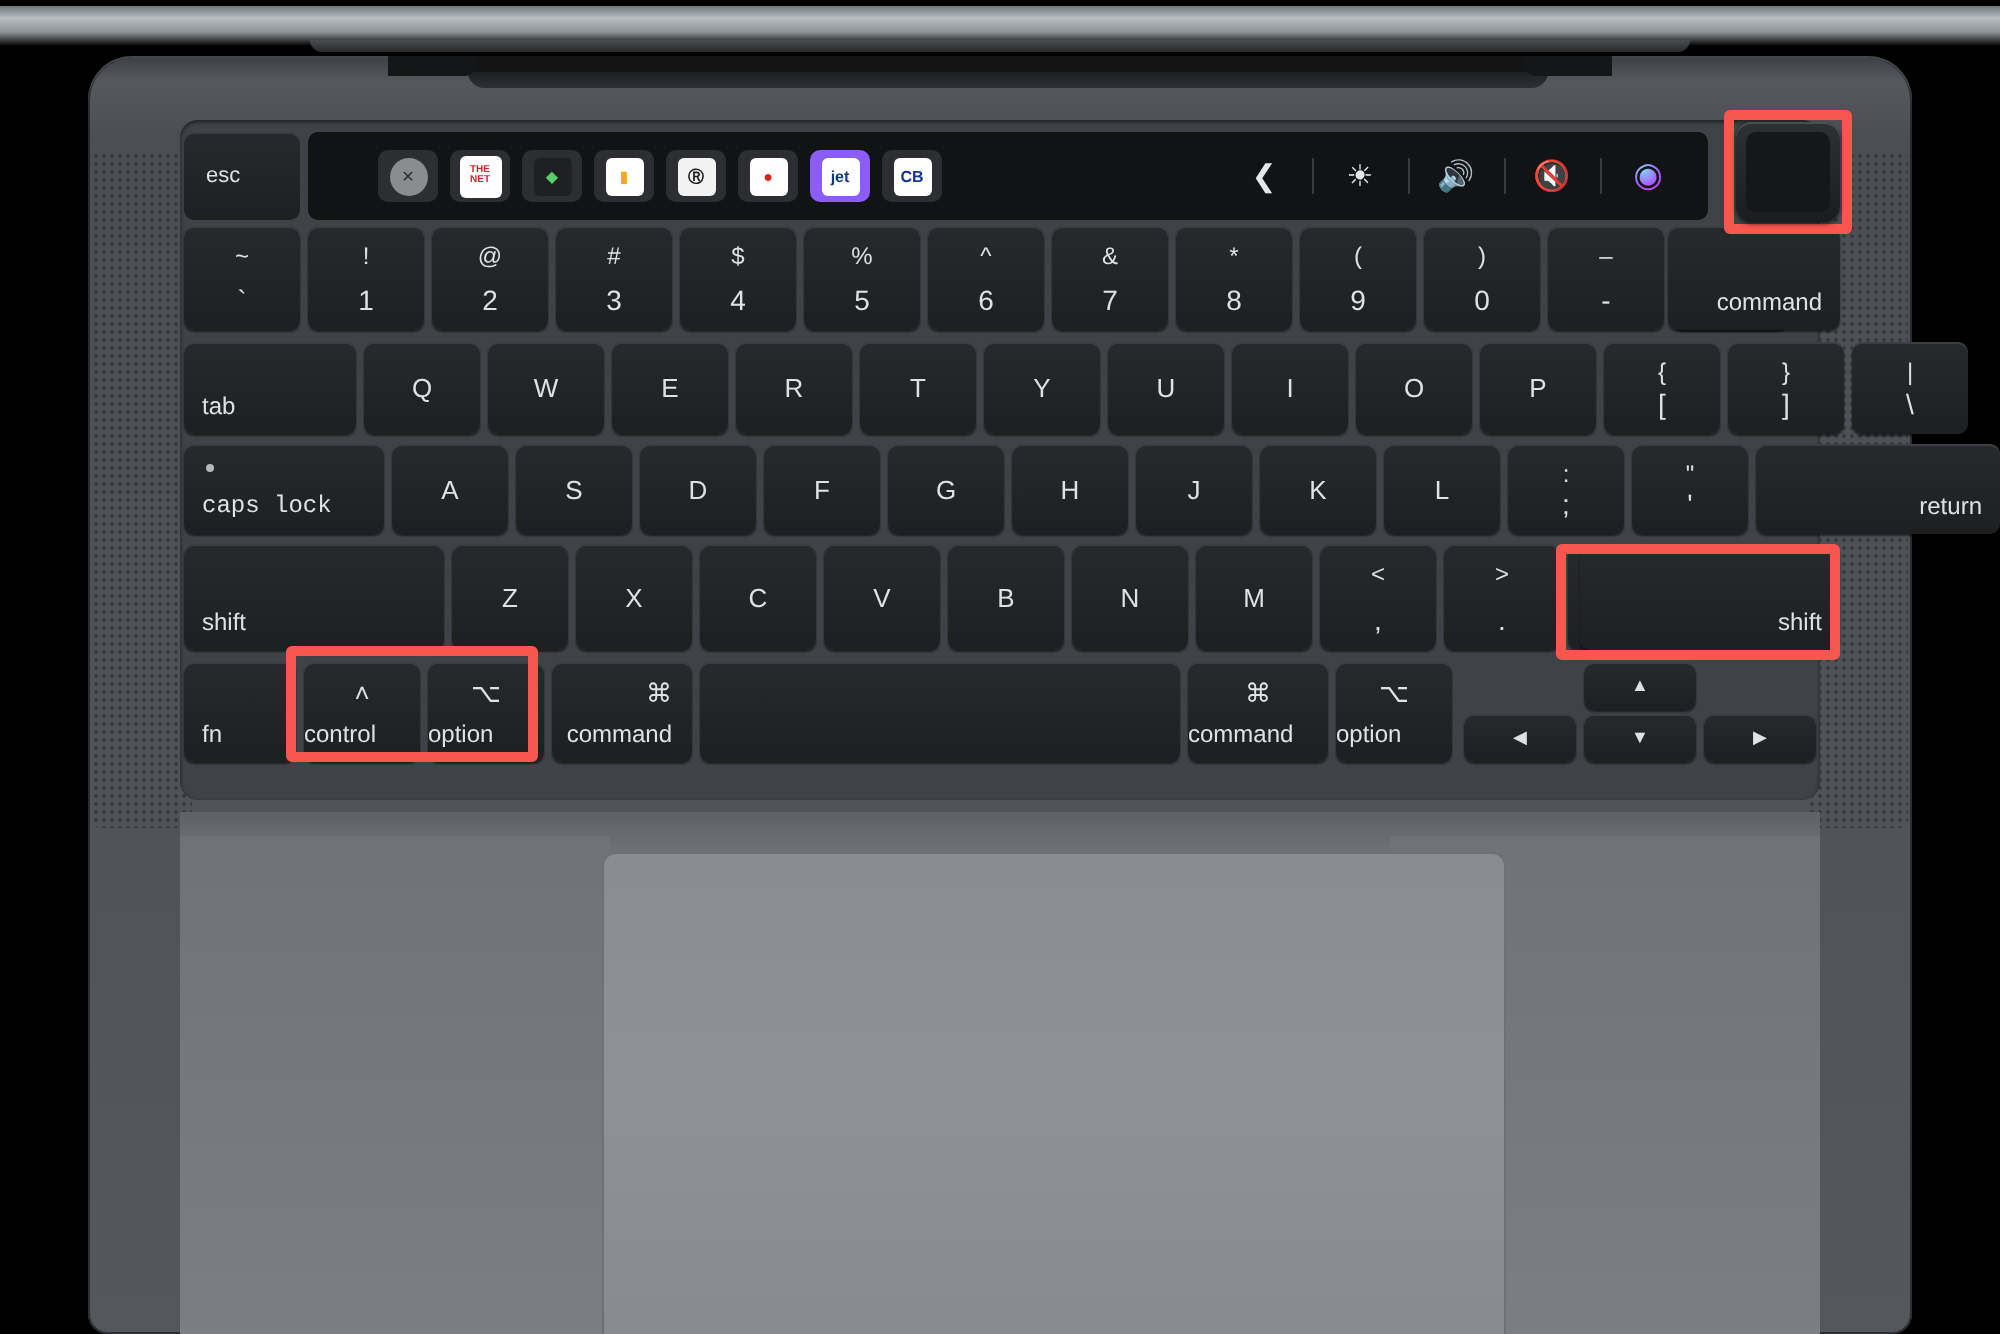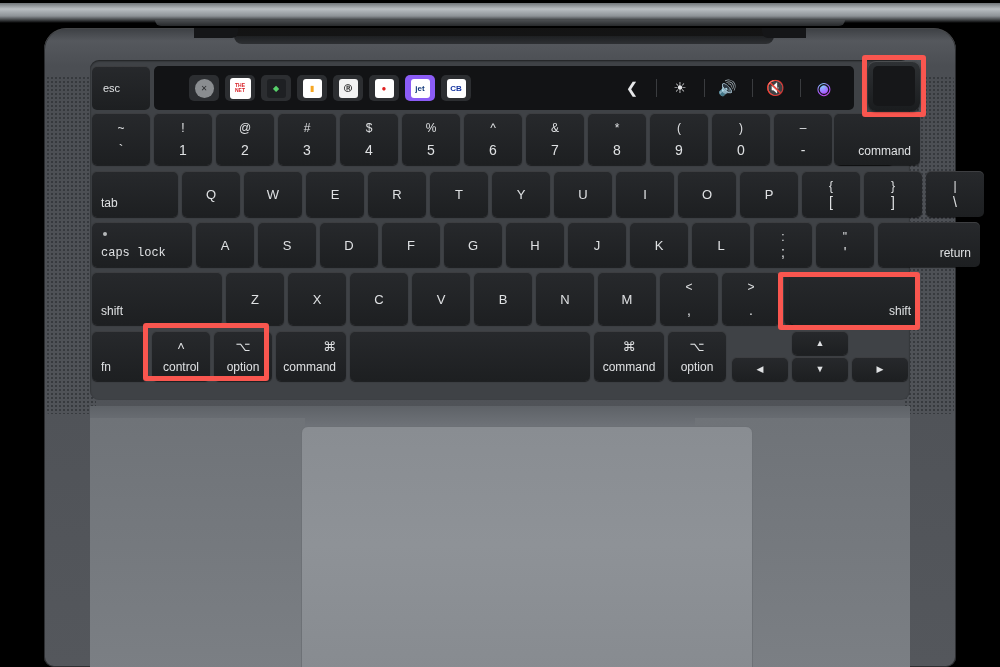--- a/index.html
+++ b/index.html
@@ -47,21 +47,21 @@
   .key.center .glyph{left:0;right:0;top:50%;transform:translateY(-50%);text-align:center;}
   
   .key.dual .glyph{left:0;right:0;top:9px;text-align:center;font-size:12px;}
   .key.dual .sub{left:0;right:0;bottom:8px;text-align:center;font-size:14px;}
   
   .key.bl .glyph{left:9px;bottom:8px;font-size:12px;}
   
   .key.br .glyph{right:9px;bottom:8px;font-size:12px;}
   
   .key.mod .glyph{left:0;right:0;top:9px;text-align:center;font-size:13px;}
-  .key.mod .sub{left:0;right:0;bottom:8px;text-align:center;font-size:12px;}
+  .key.mod .sub{left:0;right:0;bottom:8px;font-size:12px;}
   
   .key.modr .glyph{right:10px;top:9px;font-size:13px;}
   .key.modr .sub{right:10px;bottom:8px;font-size:12px;}
   .capsdot{position:absolute;left:11px;top:10px;width:4px;height:4px;border-radius:50%;
      background:#cfd2d4;opacity:.85;}
   .arrowkey .glyph{font-size:9px;}
 
   
   .touchbar{position:absolute;background:#121315;border-radius:5px;overflow:hidden;}
   .tb-esc{position:absolute;background:linear-gradient(#27292c,#1d1f21);border-radius:5px;
@@ -257,21 +257,21 @@
         <span class="glyph">L</span>
       </div>
       <div class="key dual" style="left: 754px; top: 222px; width: 58px; height: 45px;">
         <span class="glyph">:</span>
         <span class="sub">;</span>
       </div>
       <div class="key dual" style="left: 816px; top: 222px; width: 58px; height: 45px;">
         <span class="glyph">"</span>
         <span class="sub">'</span>
       </div>
-      <div class="key br" style="left: 878px; top: 222px; width: 102px; height: 45px;">
+      <div class="key br" style="left: 878px; top: 222px; width: 122px; height: 45px;">
         <span class="glyph">return</span>
       </div>
       <div class="key bl" style="left: 92px; top: 272px; width: 130px; height: 53px;">
         <span class="glyph">shift</span>
       </div>
       <div class="key center" style="left: 226px; top: 272px; width: 58px; height: 53px;">
         <span class="glyph">Z</span>
       </div>
       <div class="key center" style="left: 288px; top: 272px; width: 58px; height: 53px;">
         <span class="glyph">X</span>

